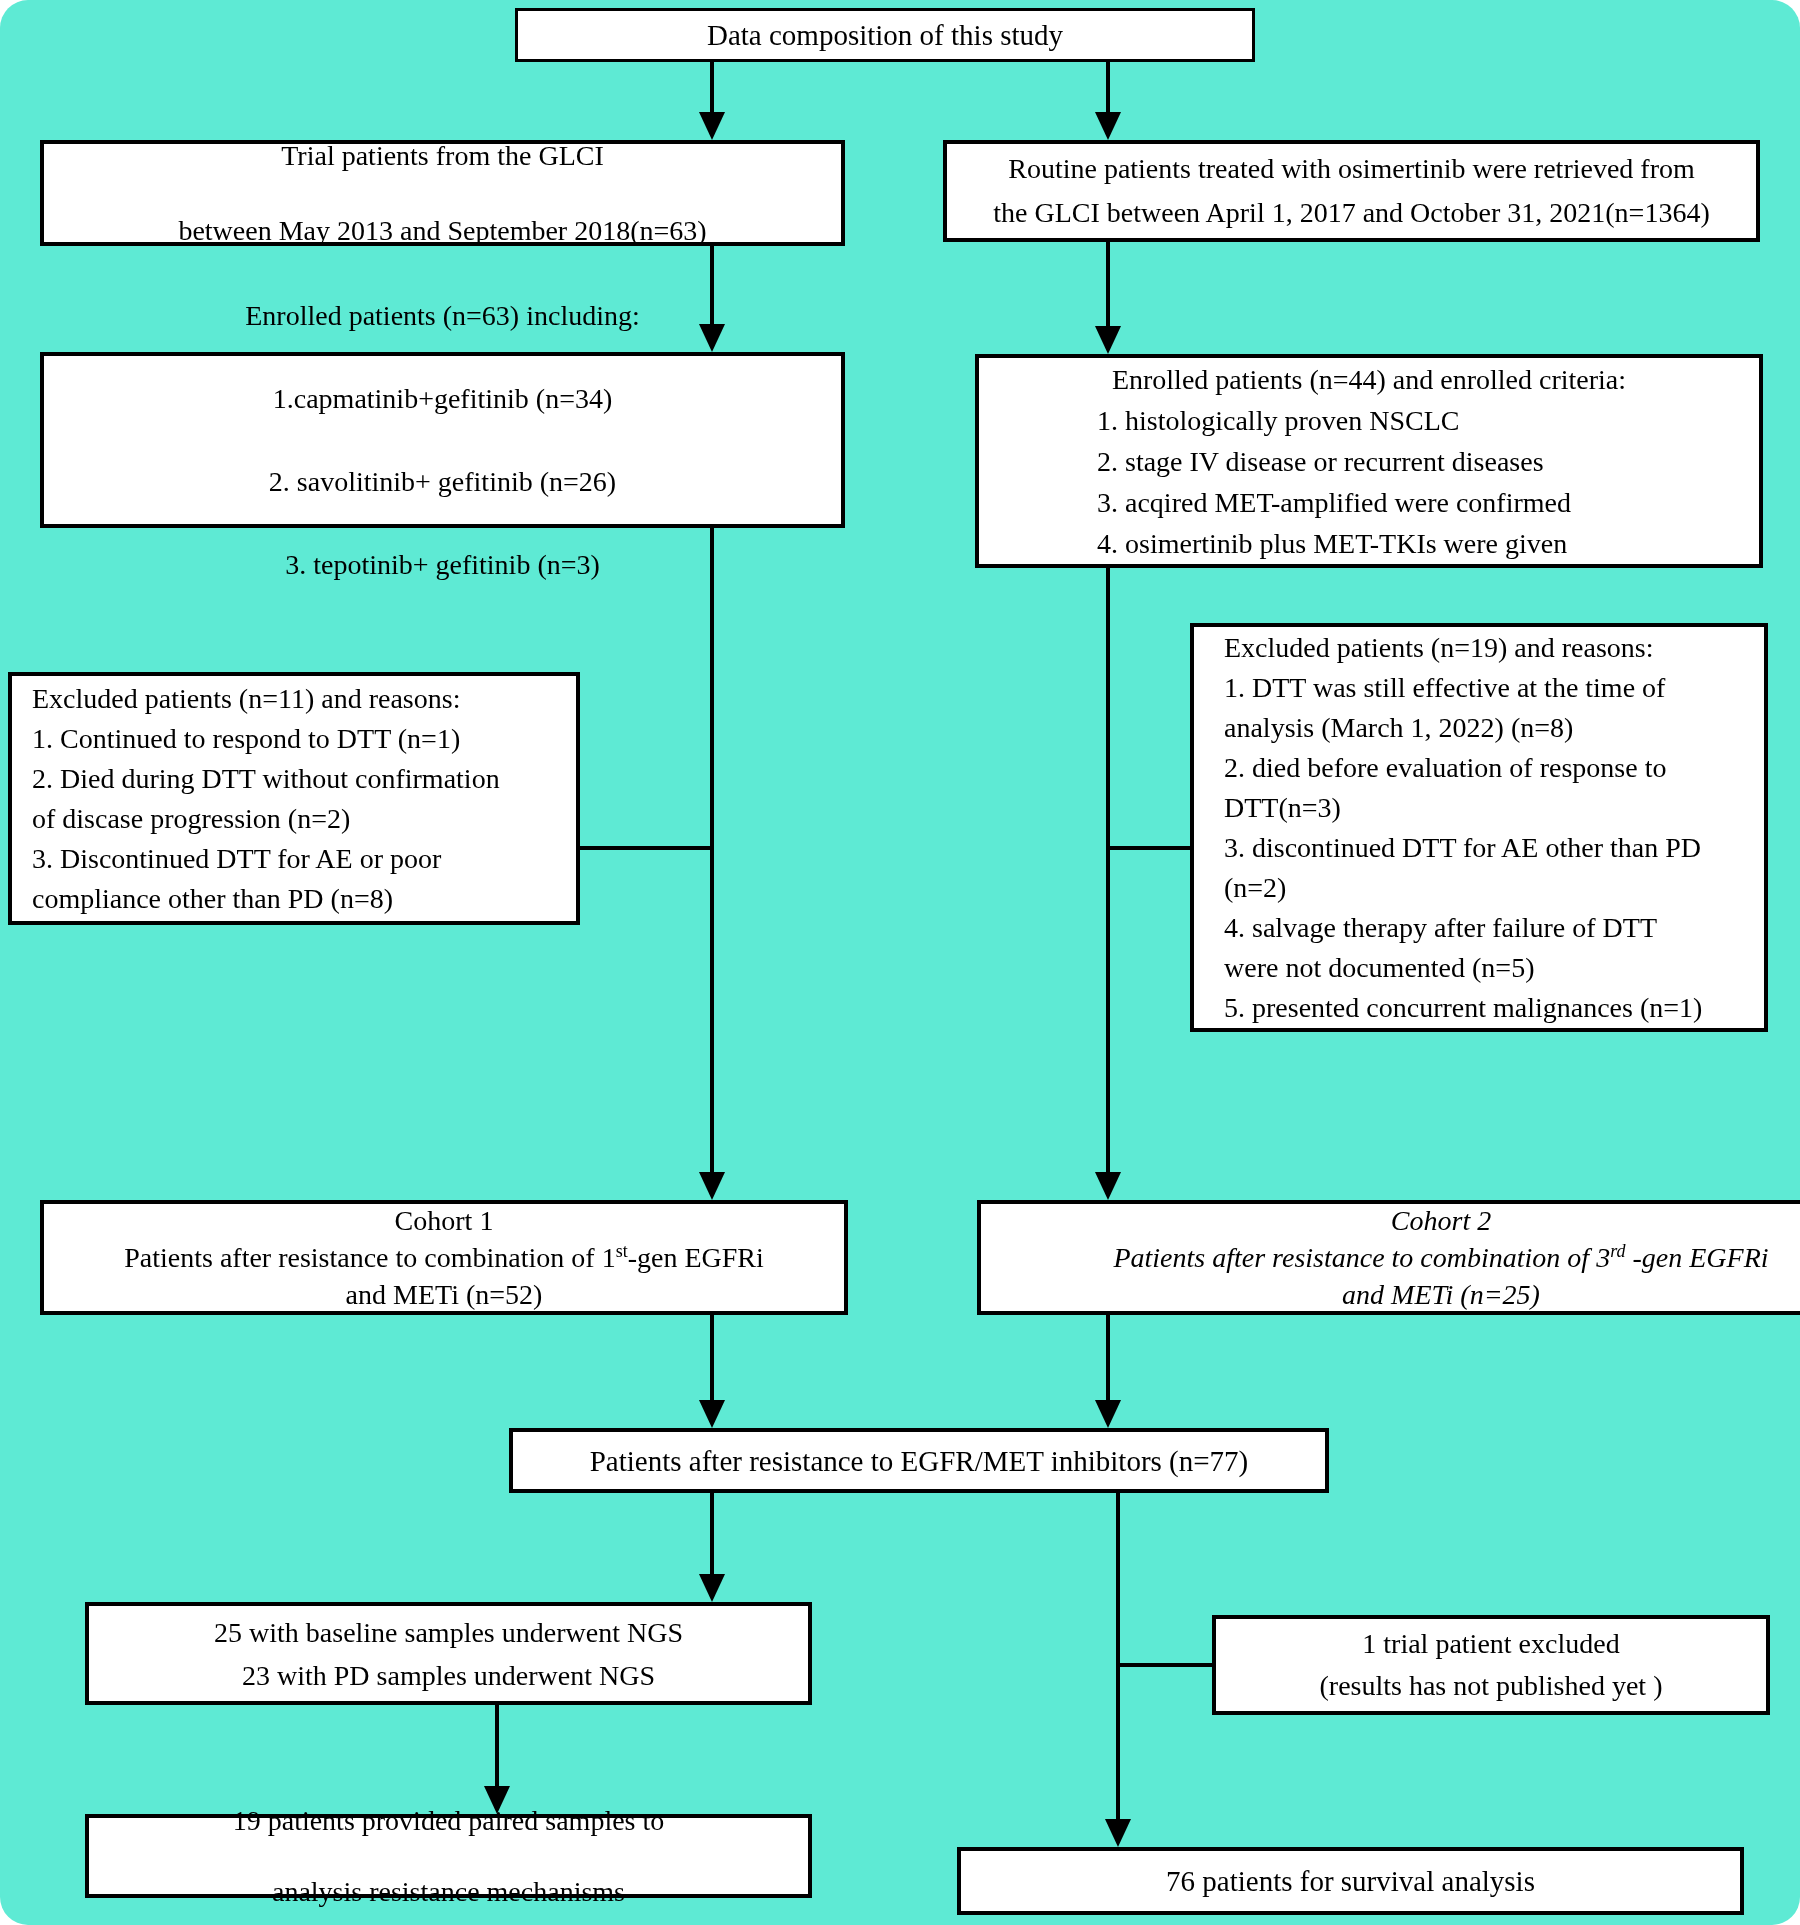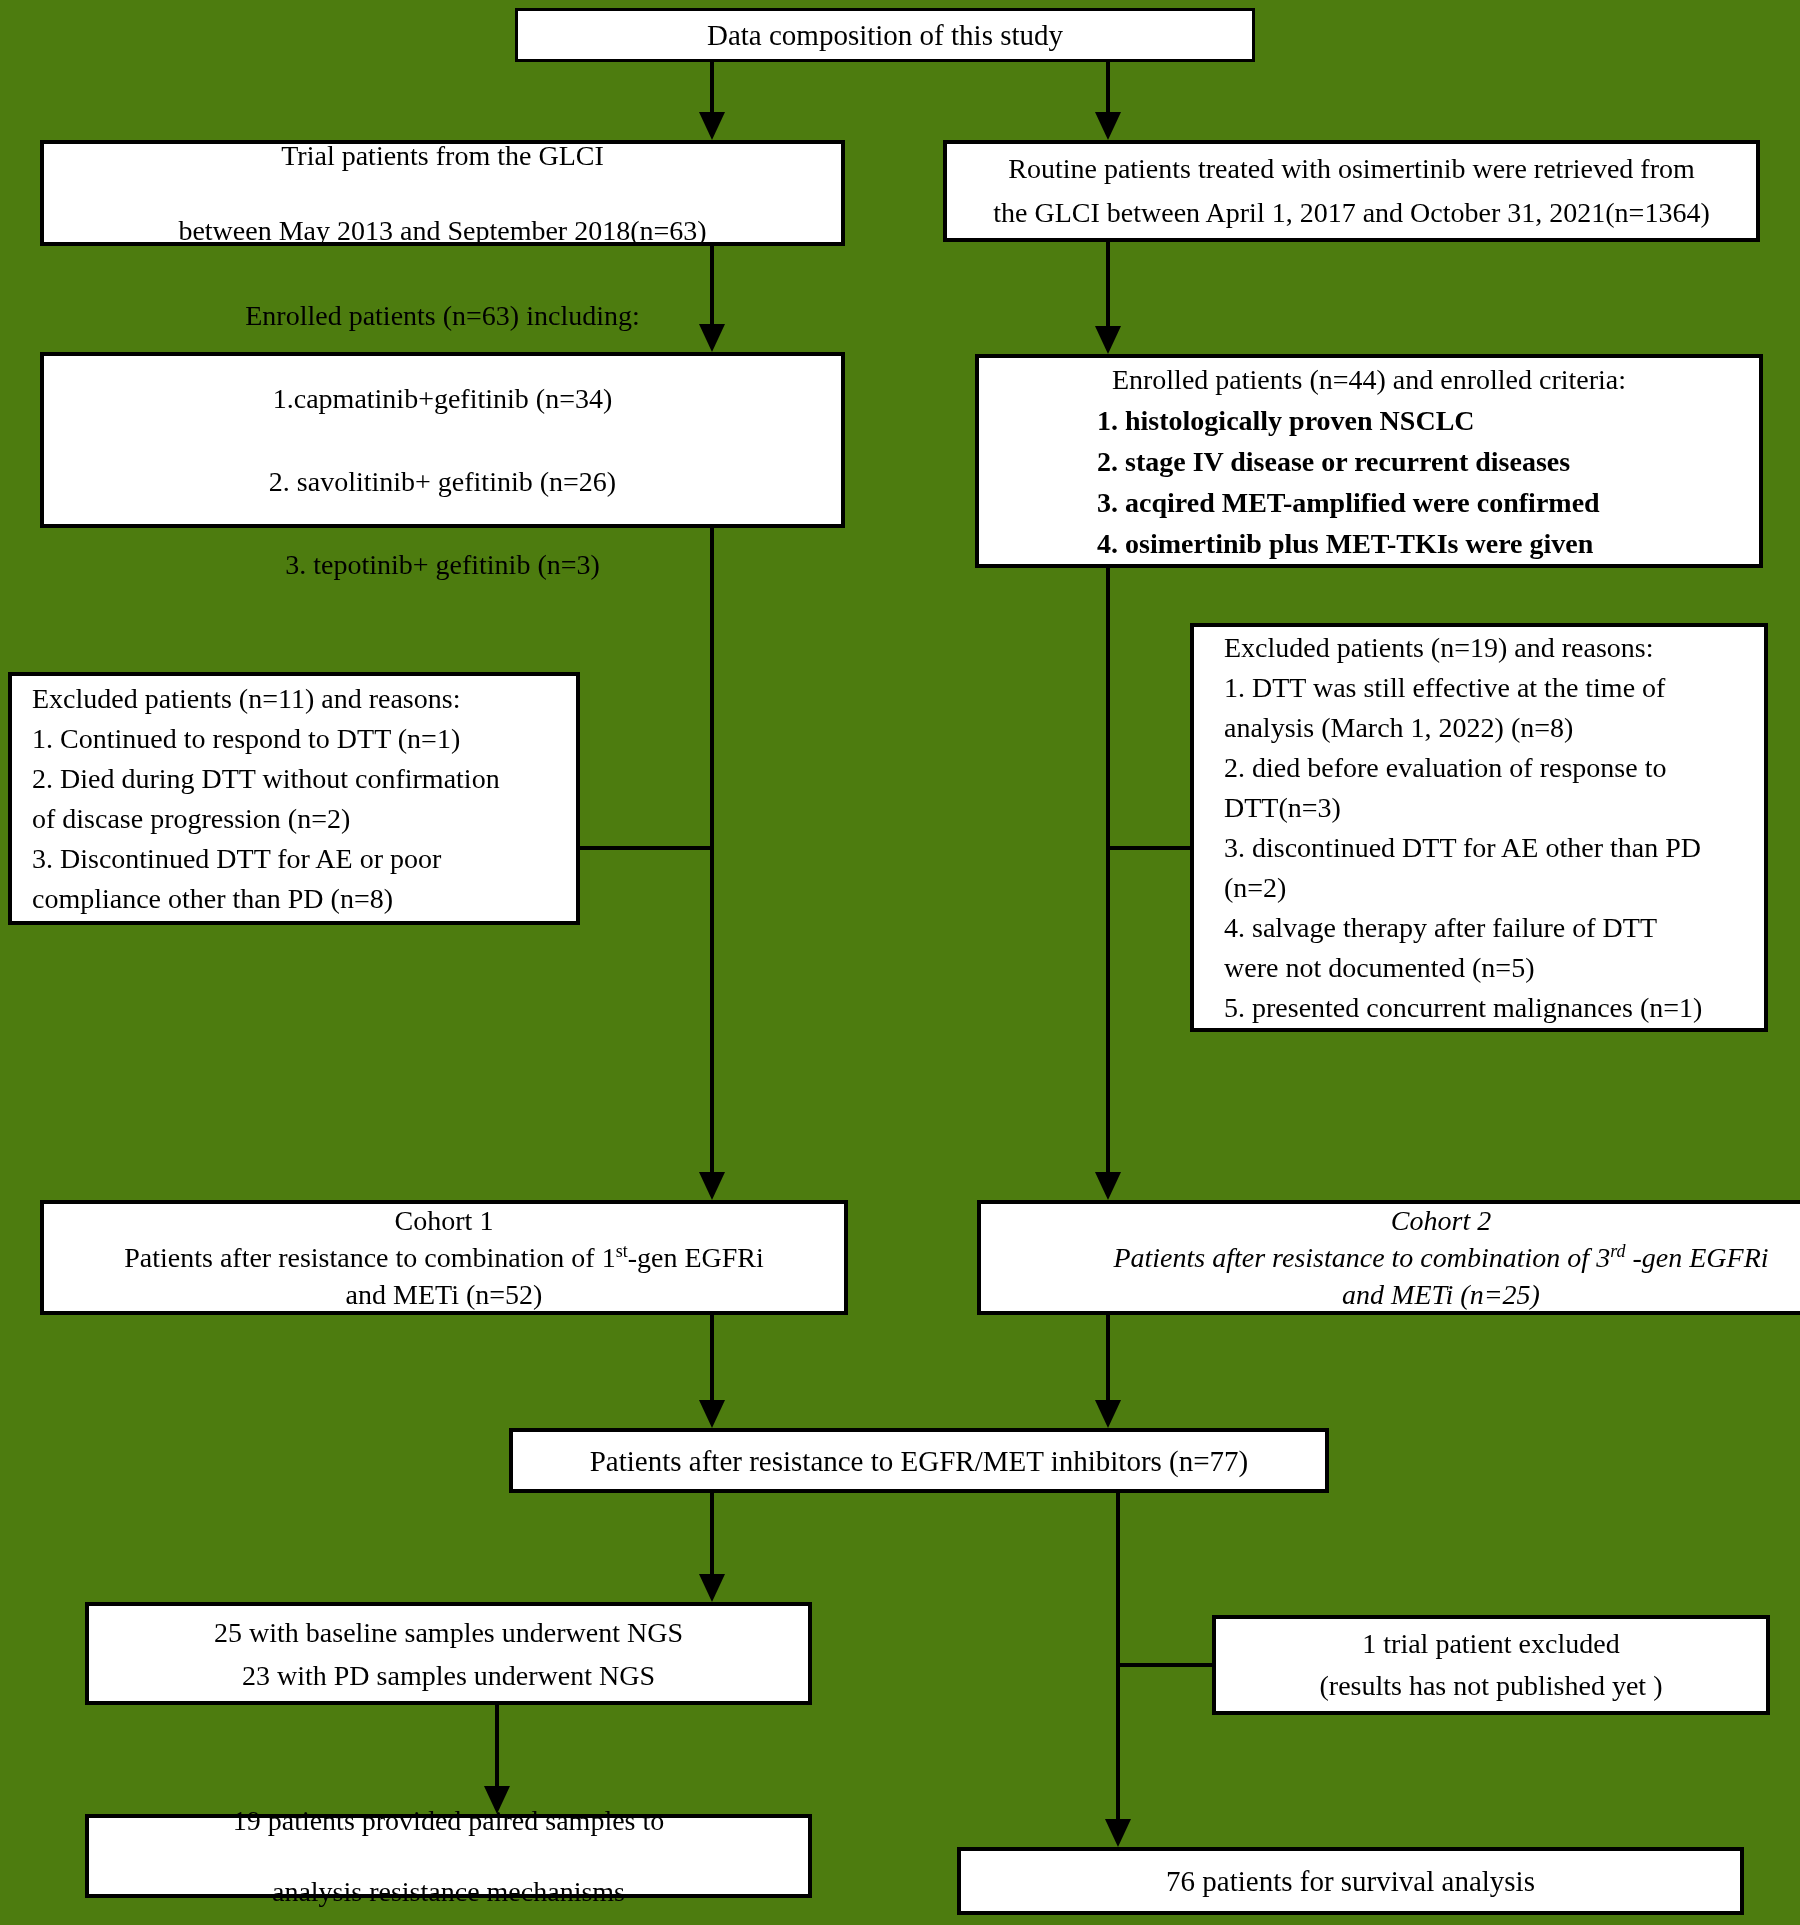--- a/index.html
+++ b/index.html
@@ -1,29 +1,29 @@
 <!DOCTYPE html>
 <html><head>
 <meta charset="utf-8">
 <style>
   html,body { margin:0; padding:0; background:#ffffff; }
   body { font-family: "Liberation Serif", "DejaVu Serif", serif; color:#000; }
-  .canvas { position:relative; width:1800px; height:1925px; background:#4d7c0f; overflow:hidden; }
+  .canvas { position:relative; width:1800px; height:1925px; background:#5eead4; overflow:hidden;border-radius:28px; }
   .box { position:absolute; border:4px solid #000; background:#fff; box-sizing:border-box;
          display:flex; flex-direction:column; justify-content:center; font-size:28px; line-height:42px; }
   .center { text-align:center; }
   .leftal { text-align:left; }
   .vl { position:absolute; width:4px; background:#000; }
   .hl { position:absolute; height:4px; background:#000; }
   .arr { position:absolute; width:0; height:0;
          border-left:13px solid transparent; border-right:13px solid transparent;
          border-top:28px solid #000; }
   .sup { vertical-align:super; font-size:18px; line-height:0; }
   .hdr-row { text-align:center; }
-  .item-row { text-align:left;font-weight:bold; }
+  .item-row { text-align:left; }
 </style>
 </head>
 <body>
 
 <div class="canvas">
 
   <div class="box center" style="left:515px; top:8px; width:740px; height:54px; border-width:3px; font-size:29px;">
     <div>Data composition of this study</div>
   </div>
 

